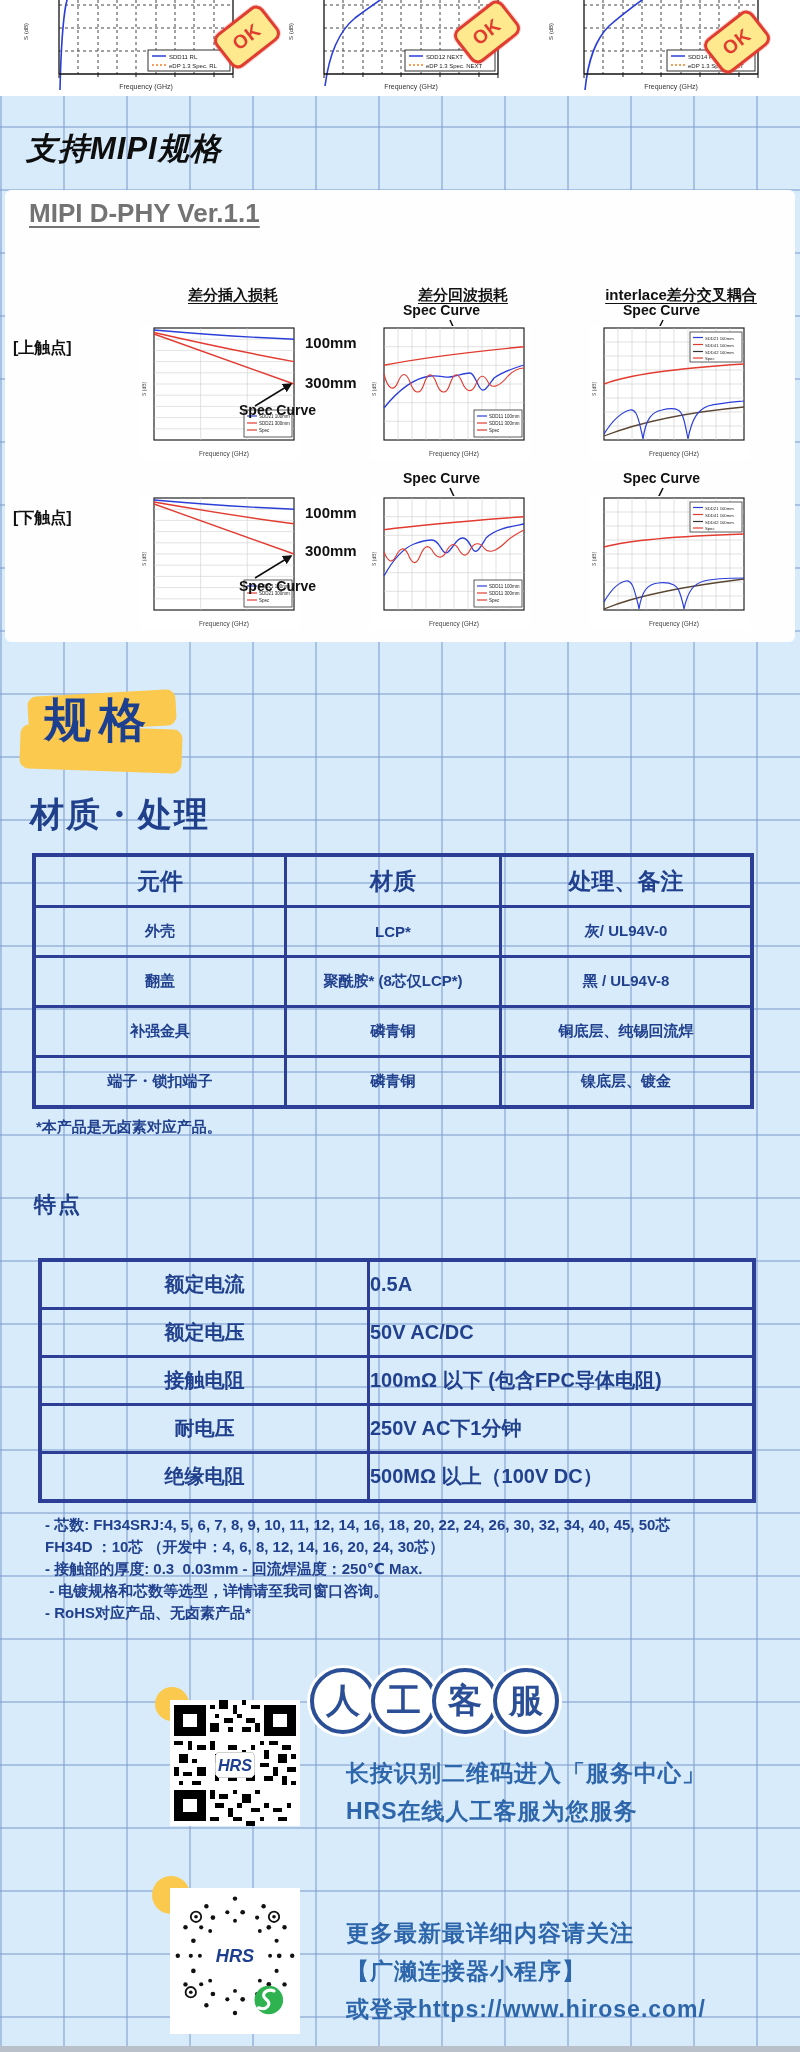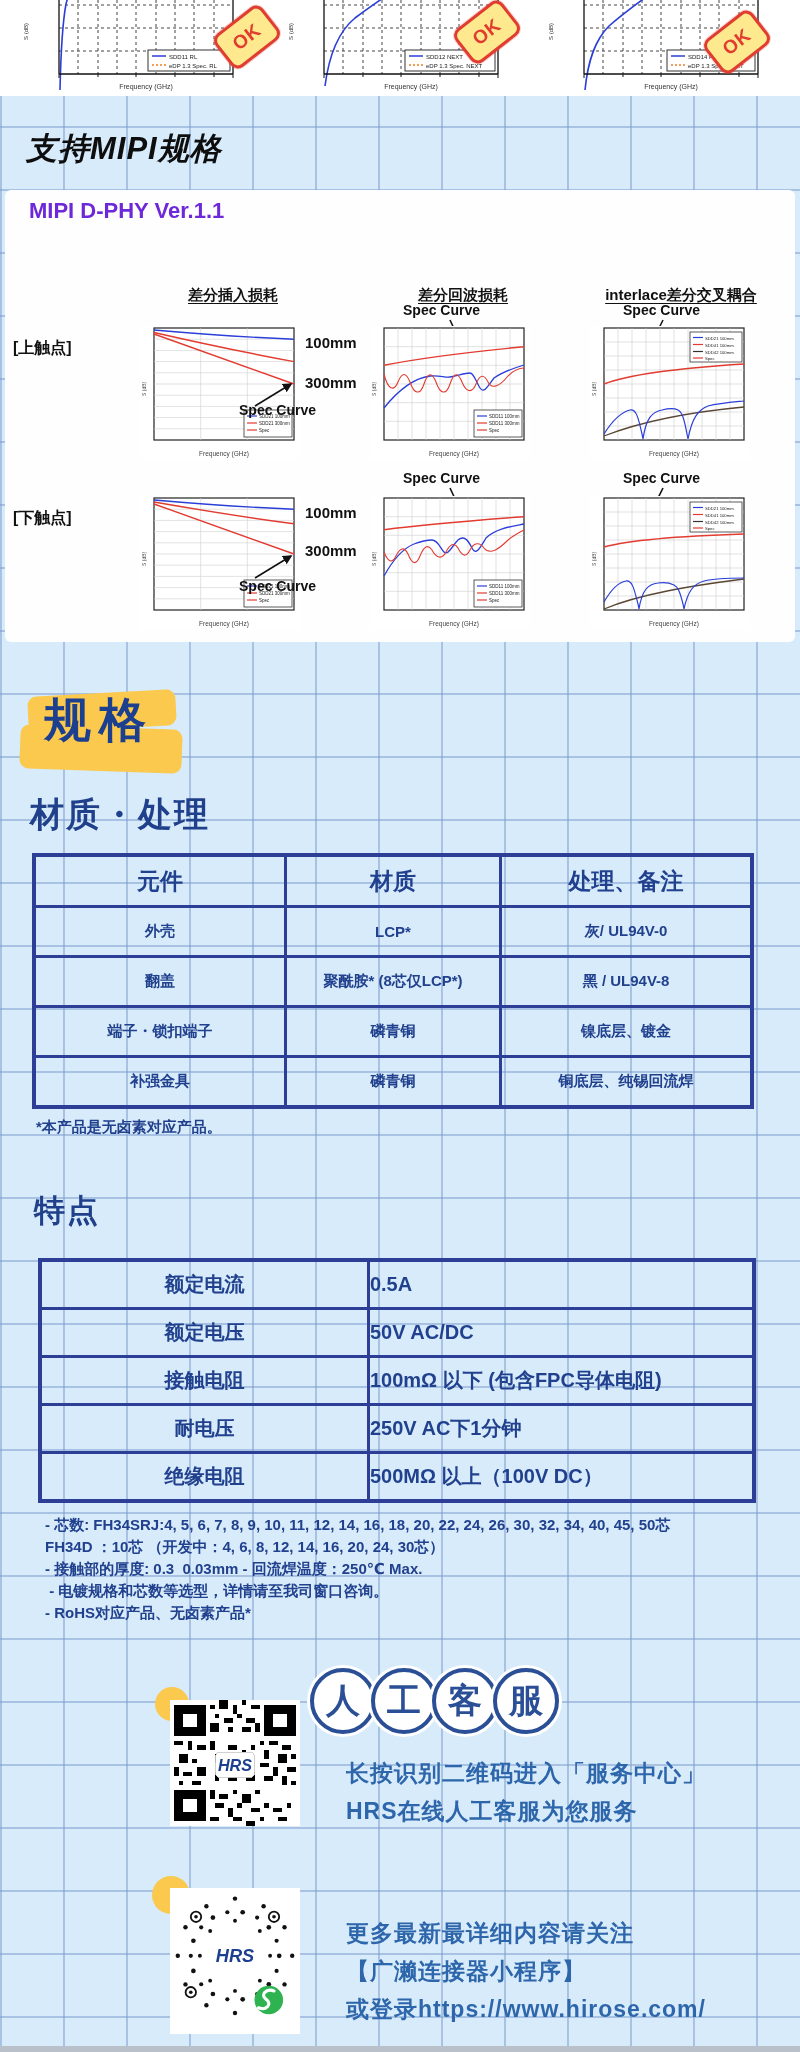--- a/index.html
+++ b/index.html
@@ -13,33 +13,33 @@
     color:#21418e;}
   .abs{position:absolute;}
   
   .edp-strip{top:0;left:0;width:800px;height:96px;background:#ffffff;}
   .ok-stamp{width:54px;height:36px;border:3px solid #e03c30;background:#ffe98e;
     border-radius:9px;transform:rotate(-38deg);display:flex;align-items:center;justify-content:center;
     color:#e03c30;font-weight:bold;font-size:19px;letter-spacing:1px;box-shadow:0 0 0 1px rgba(224,60,48,.25);}
   
   .mipi-title{left:26px;top:128px;font-size:31px;font-weight:800;font-style:italic;color:#0e0e0e;letter-spacing:1px;}
   .mipi-panel{left:5px;top:190px;width:790px;height:452px;background:#fefefe;border-radius:6px;}
-  .mipi-sub{left:24px;top:8px;font-size:22px;font-weight:bold;color:#6d28d9;text-underline-offset:4px;}
+  .mipi-sub{left:24px;top:8px;font-size:26px;font-weight:bold;color:#737373;text-decoration:underline;text-underline-offset:4px;}
   .col-title{top:96px;font-size:15px;font-weight:bold;color:#111;text-align:center;text-decoration:underline;text-underline-offset:3px;}
   .spec-note{font-size:14px;font-weight:bold;color:#111;}
   .row-label{left:8px;width:80px;font-size:16px;font-weight:bold;color:#111;}
   .mm-label{left:300px;font-size:15px;font-weight:bold;color:#111;}
   .mchart{background:#fff;}
   
   .spec-badge{left:18px;top:683px;width:180px;height:108px;}
   .spec-badge .strip1{position:absolute;left:10px;top:10px;width:148px;height:36px;background:#fbc94d;border-radius:9px;transform:rotate(-3deg);}
   .spec-badge .strip2{position:absolute;left:2px;top:44px;width:162px;height:44px;background:#fbc94d;border-radius:9px;transform:rotate(2deg);}
   .spec-badge .txt{position:absolute;left:26px;top:6px;font-size:47px;font-weight:700;color:#1d3f8f;letter-spacing:8px;}
   .sec-h1{font-size:34px;font-weight:900;color:#20408c;letter-spacing:2px;}
-  .sec-h2{font-size:31px;font-weight:900;color:#20408c;letter-spacing:2px;}
+  .sec-h2{font-size:22px;font-weight:900;color:#20408c;letter-spacing:2px;}
   
   table.spec{border-collapse:collapse;table-layout:fixed;}
   table.spec td,table.spec th{border:3px solid #2c3e96;text-align:center;vertical-align:middle;
     color:#21418e;font-weight:bold;padding:0;}
   table.spec{border:4px solid #2c3e96;}
   .mat-tbl th{font-size:23px;height:48px;}
   .mat-tbl td{font-size:15px;height:47px;}
   .feat-tbl td{font-size:20px;height:45px;}
   .feat-tbl td.val{text-align:left;}
   .footnote{font-size:15px;font-weight:bold;color:#21418e;}
@@ -470,28 +470,28 @@
       <td>外壳</td>
       <td>LCP*</td>
       <td>灰/ UL94V-0</td>
     </tr>
     <tr>
       <td>翻盖</td>
       <td>聚酰胺* (8芯仅LCP*)</td>
       <td>黑 / UL94V-8</td>
     </tr>
     <tr>
+      <td>补强金具</td>
+      <td>磷青铜</td>
+      <td>铜底层、纯锡回流焊</td>
+    </tr>
+    <tr>
       <td>端子・锁扣端子</td>
       <td>磷青铜</td>
       <td>镍底层、镀金</td>
-    </tr>
-    <tr>
-      <td>补强金具</td>
-      <td>磷青铜</td>
-      <td>铜底层、纯锡回流焊</td>
     </tr>
   </tbody>
     </table>
 
   <div class="abs footnote" style="left:36px;top:1118px">*本产品是无卤素对应产品。</div>
 
   <div class="abs sec-h2" style="left:34px;top:1190px">特点</div>
 
   <table class="spec feat-tbl abs" style="left:38px;top:1258px;width:718px">
     <colgroup>

